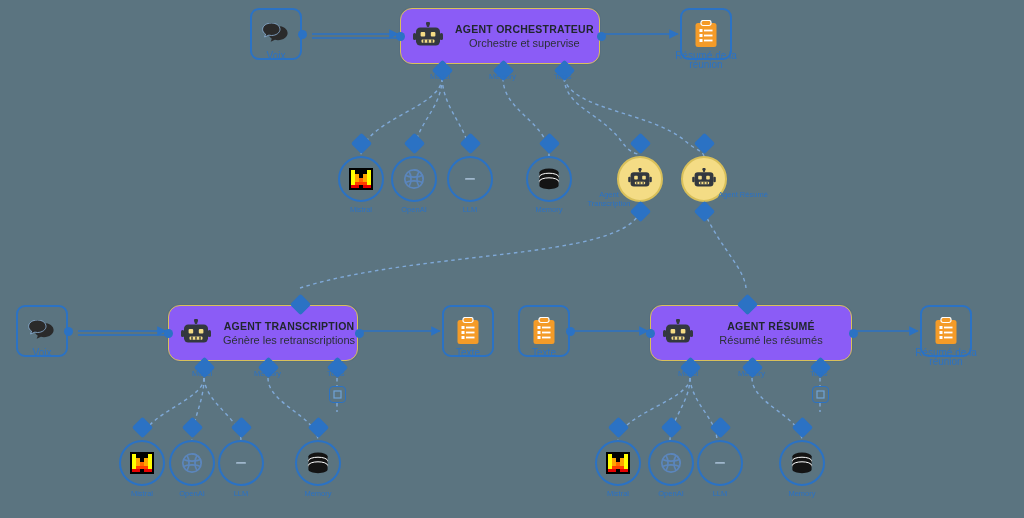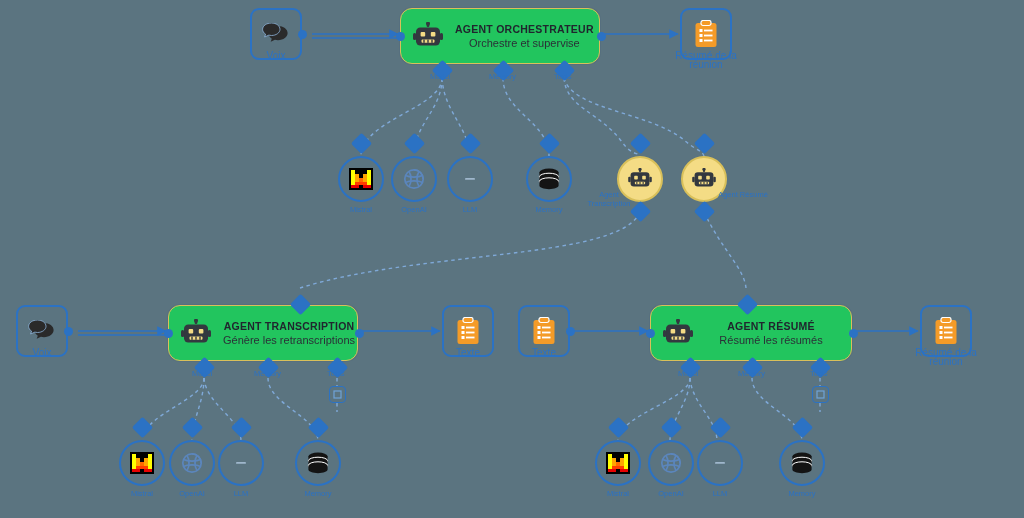--- a/index.html
+++ b/index.html
@@ -9,21 +9,21 @@
     font-family:"Liberation Sans", sans-serif;
     overflow:hidden;
     position:relative;
   }
   #canvas{position:absolute;left:0;top:0;width:1024px;height:518px;}
   .layer-svg{position:absolute;left:0;top:0;width:1024px;height:518px;pointer-events:none;}
   .node{position:absolute;}
 
   
   .agent{
-    background:#22c55e;
+    background:#8b5cf6;
     border:1px solid #d9c05a;
     border-radius:12px;
     box-sizing:border-box;
     display:flex;align-items:center;
     padding:0 14px 0 12px;
     box-shadow:0 0 0 1px rgba(40,70,110,.08);
   }
   .agent .robot{flex:0 0 auto;margin-right:12px;}
   .agent .texts{flex:1 1 auto;text-align:center;}
   .agent .ttl{

